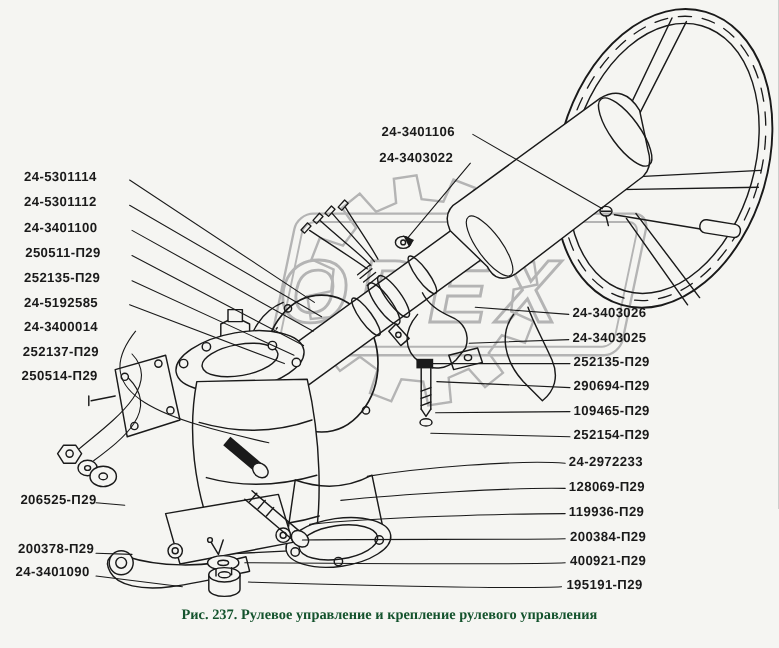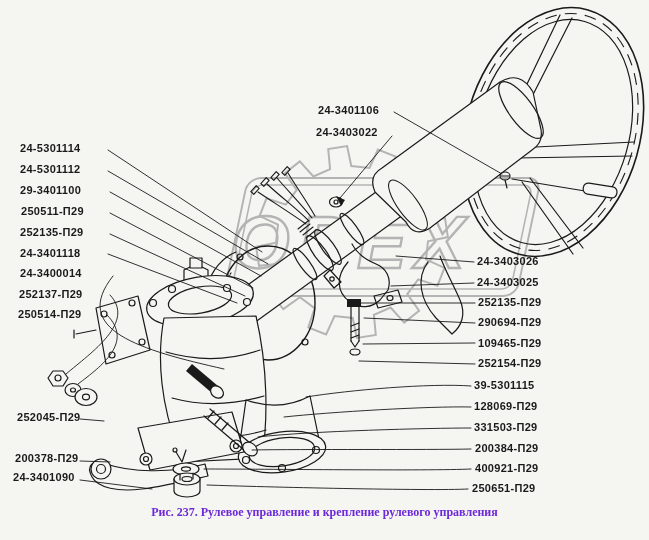--- a/index.html
+++ b/index.html
@@ -2,21 +2,21 @@
 <html style="--ink: #1a1a1a; --paper: #f5f5f2; --wm: #b4b4b4;"><head>
 <meta charset="utf-8">
 <style>
   html,body{margin:0;padding:0;background:#888;}
   :root{--ink:#1a1a1a;--paper:#f5f5f2;--wm:#b4b4b4;}
   #canvas{position:relative;width:649px;height:540px;background:var(--paper);
           overflow:hidden;font-family:"Liberation Sans",sans-serif;}
   .plabel{position:absolute;font:bold 11px/13px "Liberation Sans",sans-serif;
           letter-spacing:.3px;color:var(--ink);white-space:nowrap;}
   .caption{position:absolute;left:0;right:0;top:505px;text-align:center;
-           font:bold 12px/15px "Liberation Serif",serif;color:#6d28d9;}
+           font:bold 12px/15px "Liberation Serif",serif;color:#14532d;}
   svg{position:absolute;left:0;top:0;}
   .ink{stroke:var(--ink);fill:none;stroke-linecap:round;stroke-linejoin:round;}
   .fillp{fill:var(--paper);}
   .filli{fill:var(--ink);stroke:none;}
   .wm{stroke:var(--wm);fill:none;}
   .wmtext{font-family:"Liberation Sans",sans-serif;font-weight:bold;font-style:italic;
           font-size:74px;letter-spacing:9px;fill:none;stroke:var(--wm);stroke-width:2.4px;}
 </style>
 </head>
 <body>
@@ -204,42 +204,42 @@
     <path d="M471,407 C430,406 330,412 284,417"></path>
     <path d="M471,428 C430,428 310,431 258,437"></path>
     <path d="M471,449 C430,450 300,449 252,450"></path>
     <path d="M471,469 C430,471 262,469 204,469"></path>
     <path d="M468,489 C430,491 262,487 207,485"></path>
   </g>
 </svg>
 
   <div class="plabel" style="left:20px;top:142px">24-5301114</div>
   <div class="plabel" style="left:20px;top:163px">24-5301112</div>
-  <div class="plabel" style="left:20px;top:184px">29-3401100</div>
+  <div class="plabel" style="left:20px;top:184px">24-3401100</div>
   <div class="plabel" style="left:21px;top:205px">250511-П29</div>
   <div class="plabel" style="left:20px;top:226px">252135-П29</div>
-  <div class="plabel" style="left:20px;top:247px">24-3401118</div>
+  <div class="plabel" style="left:20px;top:247px">24-5192585</div>
   <div class="plabel" style="left:20px;top:267px">24-3400014</div>
   <div class="plabel" style="left:19px;top:288px">252137-П29</div>
   <div class="plabel" style="left:18px;top:308px">250514-П29</div>
 
-  <div class="plabel" style="left:17px;top:411px">252045-П29</div>
+  <div class="plabel" style="left:17px;top:411px">206525-П29</div>
   <div class="plabel" style="left:15px;top:452px">200378-П29</div>
   <div class="plabel" style="left:13px;top:471px">24-3401090</div>
 
   <div class="plabel" style="left:318px;top:104px">24-3401106</div>
   <div class="plabel" style="left:316px;top:126px">24-3403022</div>
 
   <div class="plabel" style="left:477px;top:255px">24-3403026</div>
   <div class="plabel" style="left:477px;top:276px">24-3403025</div>
   <div class="plabel" style="left:478px;top:296px">252135-П29</div>
   <div class="plabel" style="left:478px;top:316px">290694-П29</div>
   <div class="plabel" style="left:478px;top:337px">109465-П29</div>
   <div class="plabel" style="left:478px;top:357px">252154-П29</div>
-  <div class="plabel" style="left:474px;top:379px">39-5301115</div>
+  <div class="plabel" style="left:474px;top:379px">24-2972233</div>
   <div class="plabel" style="left:474px;top:400px">128069-П29</div>
-  <div class="plabel" style="left:474px;top:421px">331503-П29</div>
+  <div class="plabel" style="left:474px;top:421px">119936-П29</div>
   <div class="plabel" style="left:475px;top:442px">200384-П29</div>
   <div class="plabel" style="left:475px;top:462px">400921-П29</div>
-  <div class="plabel" style="left:472px;top:482px">250651-П29</div>
+  <div class="plabel" style="left:472px;top:482px">195191-П29</div>
 
   <div class="caption">Рис. 237. Рулевое управление и крепление рулевого управления</div>
 </div>
 
 </body></html>

